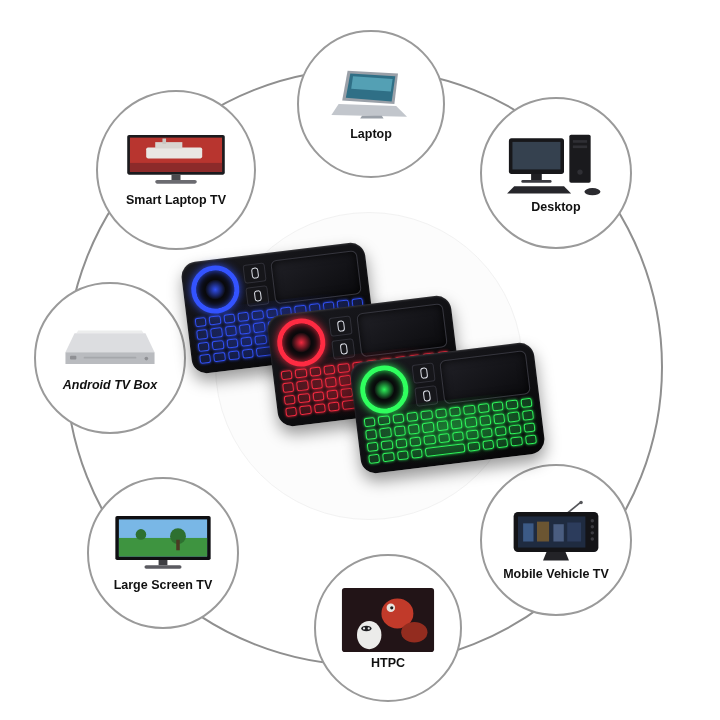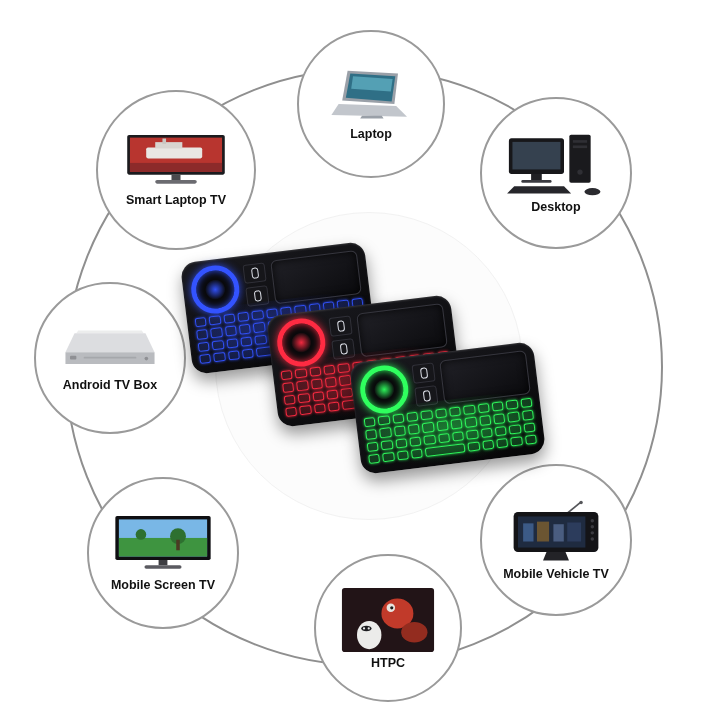--- a/index.html
+++ b/index.html
@@ -145,24 +145,24 @@
     <svg class="dev" viewBox="0 0 110 68" width="98" height="60">
       <rect x="1" y="1" width="108" height="50" rx="2" fill="#0f0f12"></rect>
       <rect x="5" y="5" width="100" height="42" fill="#79b7e6"></rect>
       <rect x="5" y="26" width="100" height="21" fill="#3e9440"></rect>
       <circle cx="72" cy="24" r="9" fill="#2e7030"></circle>
       <rect x="70" y="28" width="4" height="12" fill="#4b3a23"></rect>
       <circle cx="30" cy="22" r="6" fill="#2e7030"></circle>
       <rect x="50" y="51" width="10" height="6" fill="#3c3c41"></rect>
       <rect x="34" y="57" width="42" height="4" rx="2" fill="#5a5a60"></rect>
     </svg>
-    <div class="node-label">Mobile Screen TV</div>
-  </div>
-
-  <div class="node" style="left:34px;top:282px;width:152px;height:152px;">
+    <div class="node-label">Large Screen TV</div>
+  </div>
+
+  <div class="node" style="left:34px;top:282px;width:152px;height:152px;font-style:italic;">
     <svg class="dev" viewBox="0 0 110 56" width="100" height="51">
       <polygon points="18,10 92,10 90,7 20,7" fill="#eceded"></polygon>
       <polygon points="16,10 94,10 104,31 6,31" fill="#dcdde0"></polygon>
       <polygon points="6,31 104,31 104,44 6,44" fill="#b9bbbf"></polygon>
       <rect x="11" y="35" width="7" height="4" rx="1" fill="#8f9094"></rect>
       <circle cx="95" cy="38" r="2" fill="#8f9094"></circle>
       <rect x="26" y="36" width="58" height="2" rx="1" fill="#a5a7ab"></rect>
     </svg>
     <div class="node-label">Android TV Box</div>
   </div>

